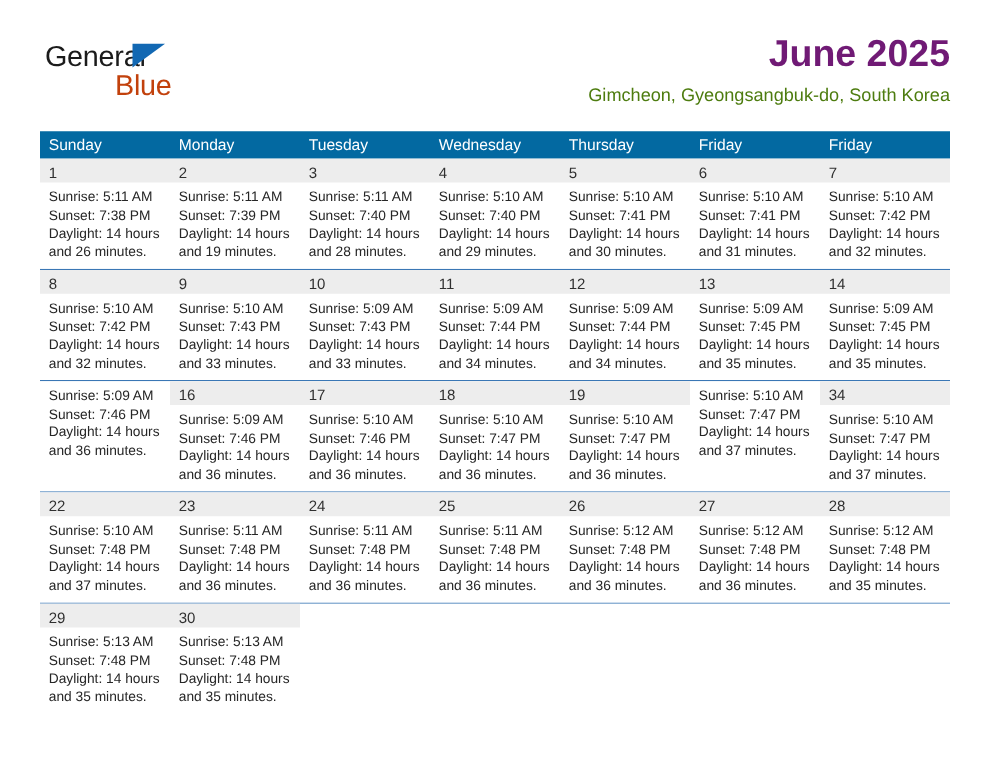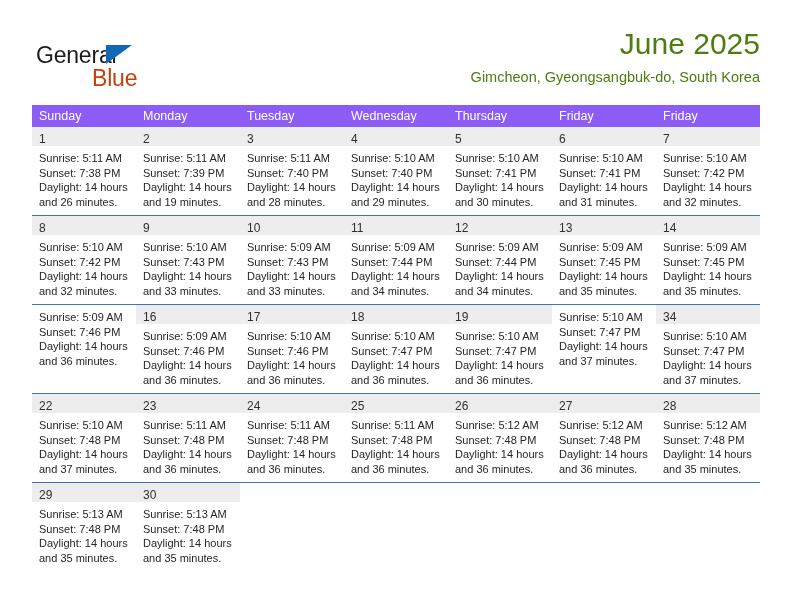--- a/index.html
+++ b/index.html
@@ -24,21 +24,21 @@
   .header {
     position: absolute;
     left: 32px;
     top: 26px;
     right: 32px;
     height: 68px;
   }
   .logo {
     position: absolute;
     left: 0;
-    top: 16px;
+    top: 6px;
     width: 200px;
     height: 54px;
   }
   .logo-general {
     position: absolute;
     left: 4px;
     top: 0px;
     font-size: 23px;
     color: #1b1b1b;
     letter-spacing: -0.2px;
@@ -66,44 +66,44 @@
   }
 
   .title-block {
     position: absolute;
     right: 0;
     top: 0;
     text-align: right;
   }
   .cal-title {
     font-size: 30px;
-    color: #4d7c0f;
+    color: #701a75;
     line-height: 36px;
-    font-weight: normal;
+    font-weight: bold;
     white-space: nowrap;
   }
   .cal-subtitle {
     margin-top: 6px;
     font-size: 14.5px;
     color: #4d7c0f;
     line-height: 18px;
     white-space: nowrap;
   }
 
   
   .calendar {
     position: absolute;
     left: 32px;
     top: 105px;
     width: 728px;
   }
   .weekday-row {
     display: flex;
     width: 100%;
-    background: #8b5cf6;
+    background: #0369a1;
   }
   .weekday {
     flex: 1 1 0;
     min-width: 0;
     box-sizing: border-box;
     color: #ffffff;
     font-size: 12.5px;
     line-height: 17px;
     padding: 3px 0 3px 7px;
     height: 22px;

